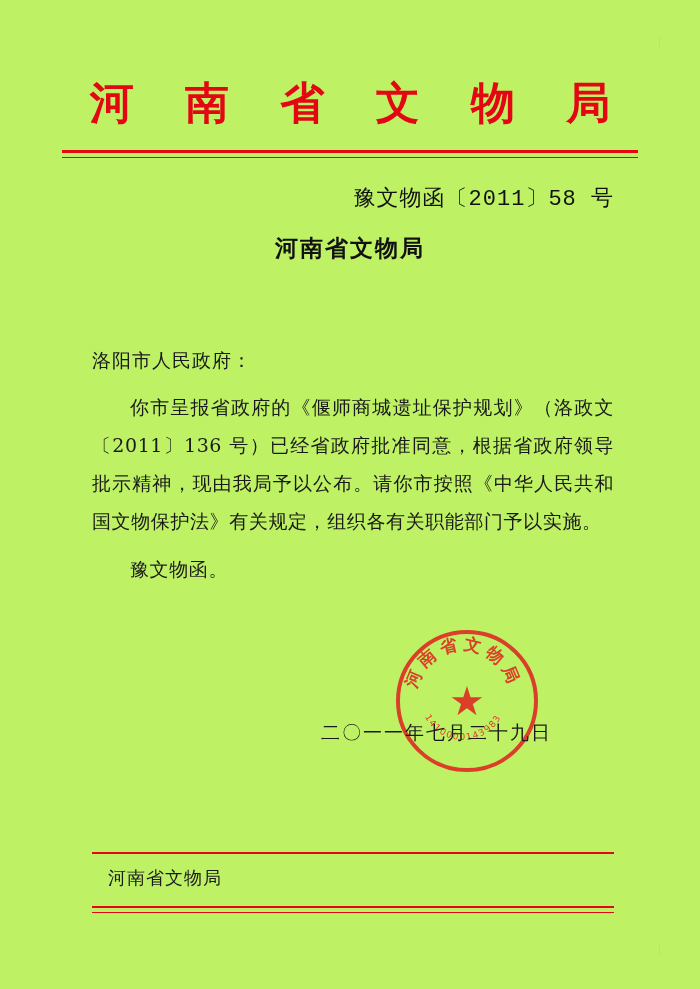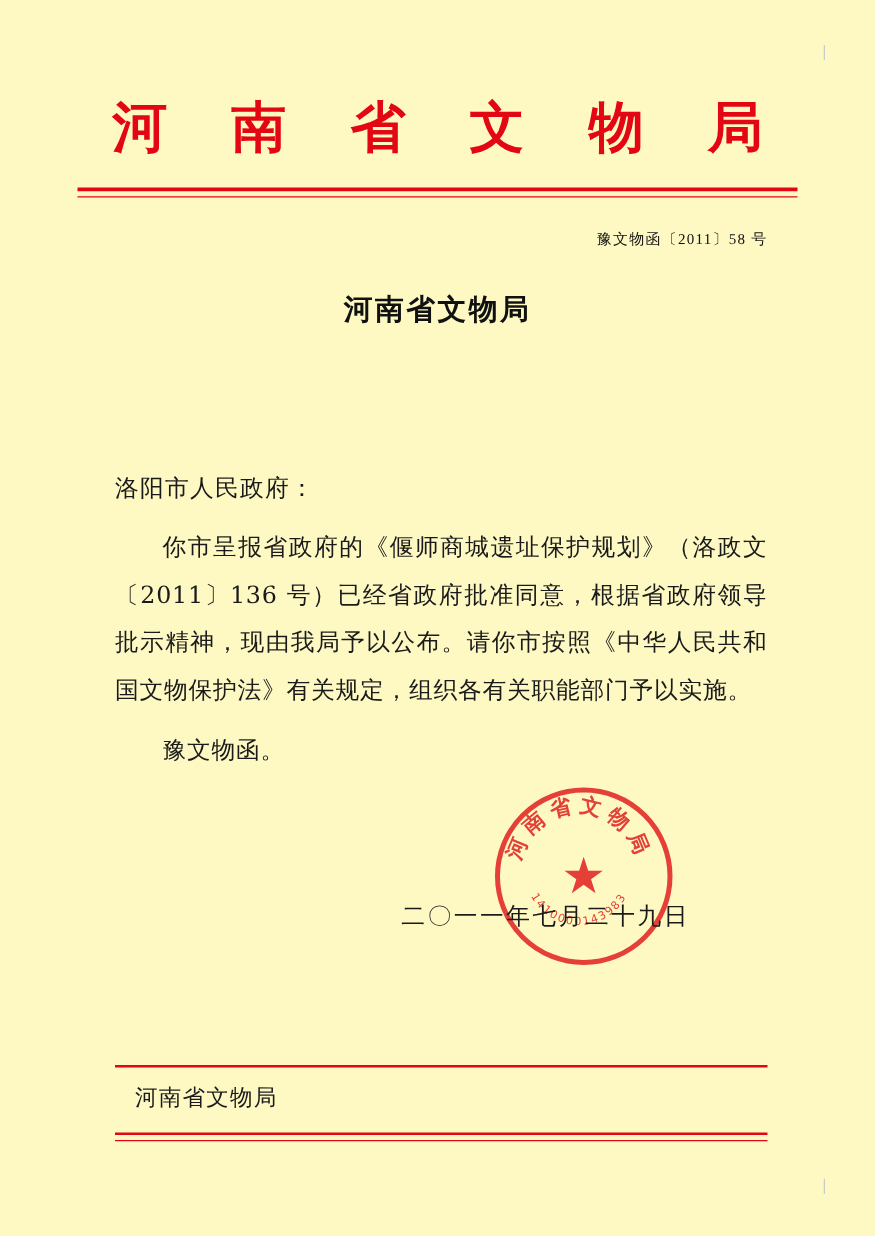--- a/index.html
+++ b/index.html
@@ -13,21 +13,21 @@
     font-family: "DejaVu Serif", "Liberation Serif", serif;
     color: #1a1a1a;
     position: relative;
     overflow: hidden;
   }
   .page {
     position: absolute;
     left: 0; top: 0;
     width: 700px;
     height: 989px;
-    background: #fef9c3;
+    background: #bef264;
   }
 
   
   .corner-tick {
     position: absolute;
     width: 1px;
     height: 12px;
     background: #c8ccc8;
   }
   .tick-tr { right: 40px; top: 36px; }
@@ -58,24 +58,24 @@
     background: #e30613;
   }
   .rule-top { top: 150px; height: 3px; }
   .rule-top2 { top: 157px; height: 1px; }
 
   
   .doc-number {
     position: absolute;
     right: 86px;
     top: 183px;
-    font-size: 12px;
+    font-size: 22px;
     letter-spacing: 1px;
     color: #111;
-    font-family: Liberation Serif, serif;
+    font-family: Liberation Mono, monospace;
   }
 
   
   .title-block {
     position: absolute;
     left: 0; right: 0;
     top: 228px;
     text-align: center;
   }
   .title-line {
@@ -85,21 +85,20 @@
     line-height: 1.75;
     color: #111;
   }
 
   
   .body-block {
     position: absolute;
     left: 92px;
     right: 86px;
     top: 342px;
-    margin-top: 31px;
   }
   .recipient {
     font-size: 19px;
     letter-spacing: 1px;
     line-height: 1.9;
     margin-bottom: 10px;
   }
   .para {
     font-size: 19px;
     letter-spacing: 0.6px;

